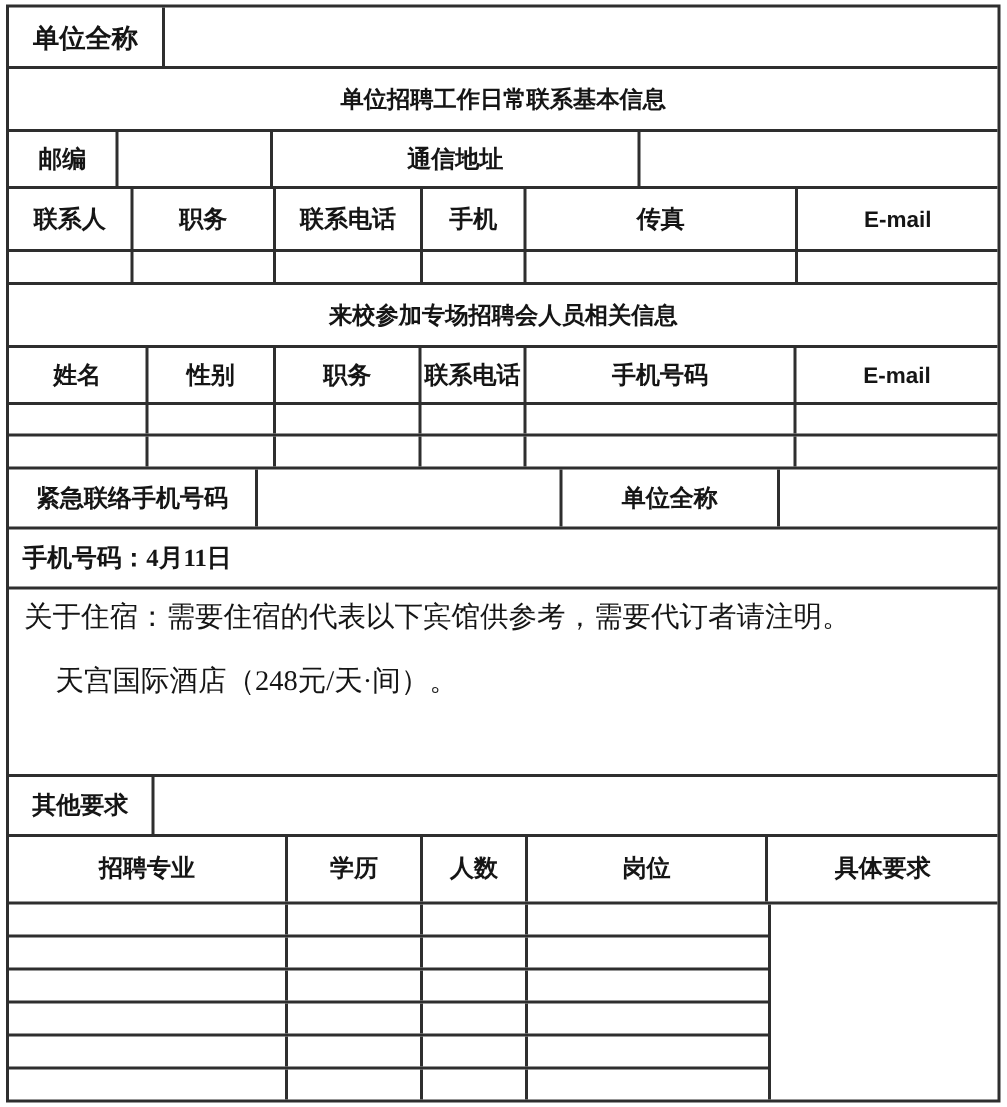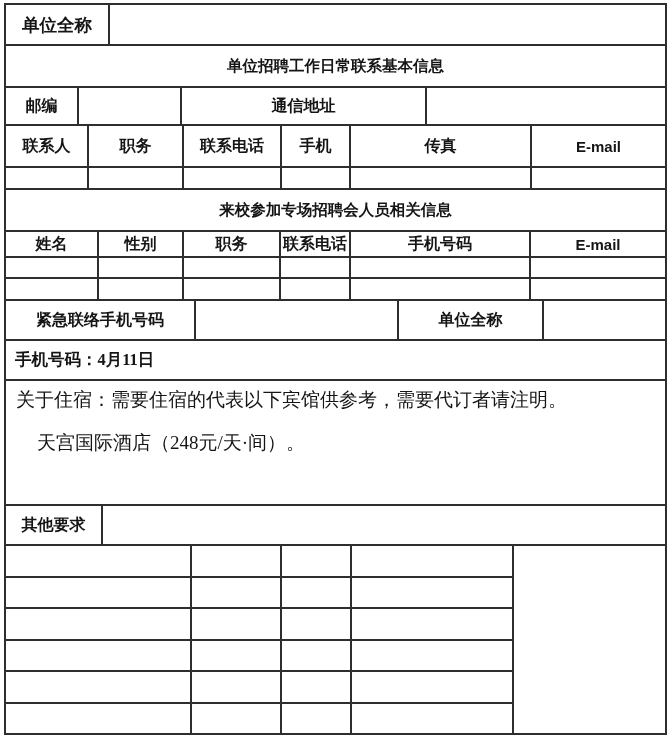--- a/index.html
+++ b/index.html
@@ -85,21 +85,21 @@
     <div class="c" style="width:83px"></div>
     <div class="c" style="width:95px"></div>
     <div class="c" style="width:98px"></div>
     <div class="c" style="width:69px"></div>
     <div class="c" style="width:181px"></div>
     <div class="c grow"></div>
   </div>
 
   <div class="row title-row" style="height:42px">来校参加专场招聘会人员相关信息</div>
 
-  <div class="row" style="height:26px">
+  <div class="row" style="height:38px">
     <div class="c lb" style="width:93px">姓名</div>
     <div class="c lb" style="width:85px">性别</div>
     <div class="c lb" style="width:97px">职务</div>
     <div class="c lb" style="width:70px">联系电话</div>
     <div class="c lb" style="width:180px">手机号码</div>
     <div class="c lb sans grow" style="font-size:15px">E-mail</div>
   </div>
 
   <div class="row" style="height:21px">
     <div class="c" style="width:93px"></div>
@@ -113,21 +113,21 @@
   <div class="row" style="height:22px">
     <div class="c" style="width:93px"></div>
     <div class="c" style="width:85px"></div>
     <div class="c" style="width:97px"></div>
     <div class="c" style="width:70px"></div>
     <div class="c" style="width:180px"></div>
     <div class="c grow"></div>
   </div>
 
   <div class="row" style="height:40px">
-    <div class="c lb" style="width:190px">紧急联络手机号码</div>
+    <div class="c lb" style="width:166px">紧急联络手机号码</div>
     <div class="c" style="width:203px"></div>
     <div class="c lb" style="width:145px">单位全称</div>
     <div class="c grow"></div>
   </div>
 
   <div class="row" style="height:40px">
     <div class="c grow leftpad fairline">手机号码：4月11日</div>
   </div>
 
   <div class="row" style="height:125px">
@@ -135,20 +135,27 @@
       <div class="line">关于住宿：需要住宿的代表以下宾馆供参考，需要代订者请注明。</div>
       <div class="line indent">天宫国际酒店（248元/天·间）。</div>
     </div>
   </div>
 
   <div class="row" style="height:40px">
     <div class="c lb" style="width:97px">其他要求</div>
     <div class="c grow"></div>
   </div>
 
+  <div class="row" style="height:45px">
+    <div class="c lb" style="width:186px">招聘专业</div>
+    <div class="c lb" style="width:90px">学历</div>
+    <div class="c lb" style="width:70px">人数</div>
+    <div class="c lb" style="width:160px">岗位</div>
+    <div class="c lb grow">具体要求</div>
+  </div>
 
   <div class="row bottom">
     <div class="bottom-main">
       <div class="brow">
         <div class="c" style="width:186px"></div>
         <div class="c" style="width:90px"></div>
         <div class="c" style="width:70px"></div>
         <div class="c grow"></div>
       </div>
       <div class="brow">

